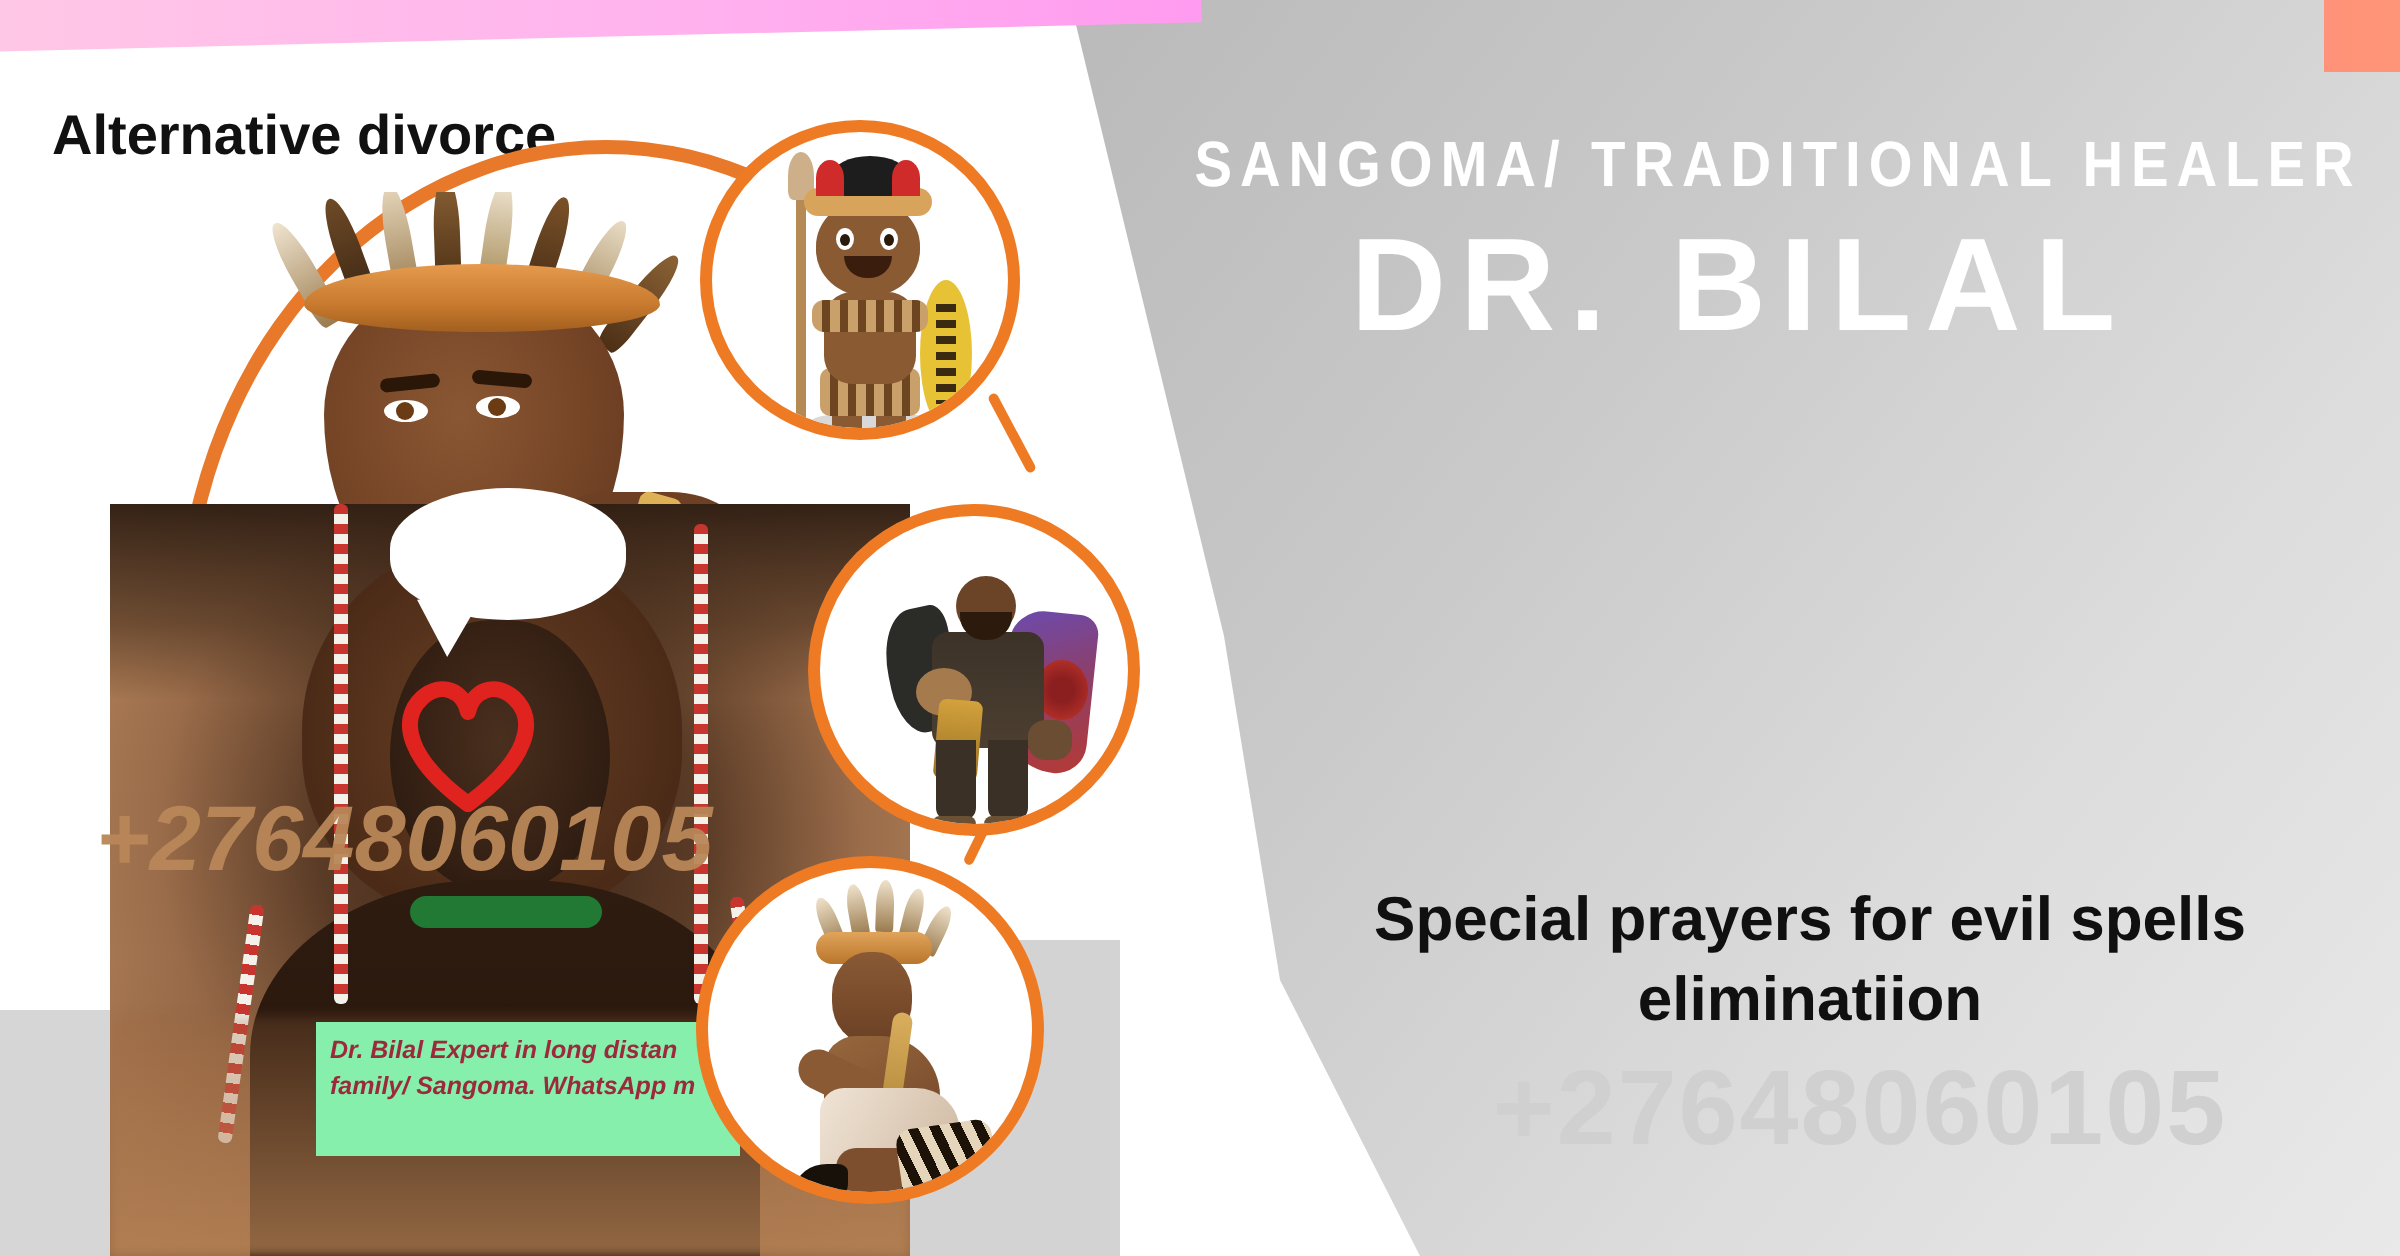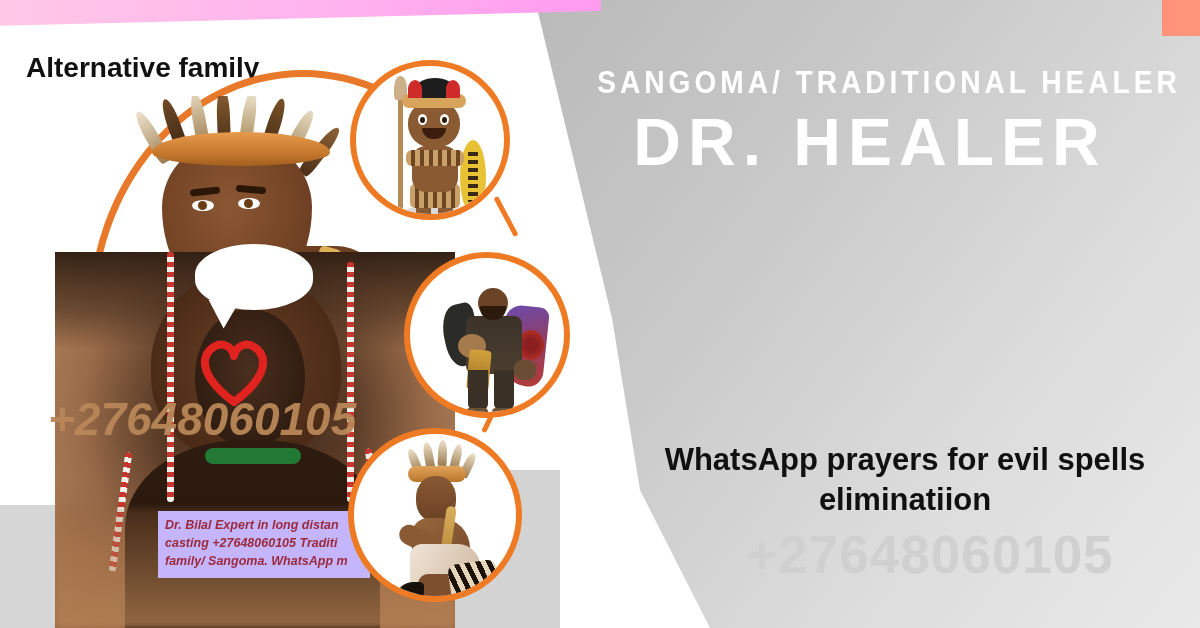--- a/index.html
+++ b/index.html
@@ -190,21 +190,21 @@
   }
 
   
   .heart{
     position:absolute; left:196px; top:338px; width:76px; height:68px;
   }
 
   
   .caption{
     position:absolute; left:158px; top:511px; width:212px; height:67px;
-    background:#c4b5fd; overflow:hidden;
+    background:#86efac; overflow:hidden;
     padding:5px 6px 0 7px;
   }
   .caption span{
     display:block; color:#9b2a3c; font-size:12.5px; font-weight:bold;
     font-style:italic; line-height:1.44; white-space:nowrap;
   }
 
   
   .circ{
     position:absolute; border-radius:50%; background:#ffffff;
@@ -267,21 +267,21 @@
 
 <div id="poster">
 
   <div class="grey-panel"></div>
   <div class="grey-bottom-left"></div>
   <div class="grey-mid-block"></div>
 
   <div class="strip-pink"></div>
   <div class="strip-orange2"></div>
 
-  <div class="alt-healing">Alternative family</div>
+  <div class="alt-healing">Alternative divorce</div>
 
   <div class="arc"></div>
 
   <div class="hero-art">
     <div class="feather" style="left:28px;top:8px;transform:rotate(-30deg);background:linear-gradient(180deg,#efe4cf,#9b7b4e);"></div>
     <div class="feather" style="left:46px;top:0px;transform:rotate(-20deg);background:linear-gradient(180deg,#6e4a27,#3a2512);"></div>
     <div class="feather" style="left:66px;top:-4px;transform:rotate(-10deg);background:linear-gradient(180deg,#e6d6bb,#97794c);"></div>
     <div class="feather" style="left:86px;top:-8px;transform:rotate(-2deg);background:linear-gradient(180deg,#8a6134,#4a2e15);"></div>
     <div class="feather" style="left:106px;top:-6px;transform:rotate(8deg);background:linear-gradient(180deg,#efe5d2,#a1854f);"></div>
     <div class="feather" style="left:126px;top:0px;transform:rotate(18deg);background:linear-gradient(180deg,#7a5128,#412914);"></div>
@@ -317,21 +317,20 @@
 
   <div class="bubble"></div>
   <div class="bubble-tail"></div>
 
   <svg class="heart" viewBox="0 0 76 68">
     <path d="M38 64 C 8 42, 3 22, 15 11 C 25 2, 36 8, 38 18 C 40 8, 51 2, 61 11 C 73 22, 68 42, 38 64 Z" fill="none" stroke="#e0231f" stroke-width="8" stroke-linejoin="round"></path>
   </svg>
 
   <div class="caption">
     <span>Dr. Bilal Expert in long distan</span>
-    <span>casting +27648060105 Traditi</span>
     <span>family/ Sangoma. WhatsApp m</span>
   </div>
 
   <div class="connector" style="left:484px;top:214px;width:44px;transform:rotate(62deg);"></div>
   <div class="connector" style="left:470px;top:408px;width:48px;transform:rotate(116deg);"></div>
 
   <div class="circ circ1">
     <div class="w-spear"></div>
       <div class="w-spear-tip"></div>
     <div class="w-shadow"></div>
@@ -381,17 +380,17 @@
     <div class="k-torso"></div>
     <div class="k-rope"></div>
     <div class="k-arm"></div>
     <div class="k-wrap"></div>
     <div class="k-leg"></div>
     <div class="k-feathers-sk"></div>
     <div class="k-bird"></div>
   </div>
 
   <div class="kicker">SANGOMA/ TRADITIONAL HEALER</div>
-  <div class="docname">DR. HEALER</div>
-  <div class="blackline">WhatsApp prayers for  evil spells eliminatiion</div>
+  <div class="docname">DR. BILAL</div>
+  <div class="blackline">Special prayers for  evil spells eliminatiion</div>
   <div class="watermark-right">+27648060105</div>
 
 </div>
 
 </body></html>

